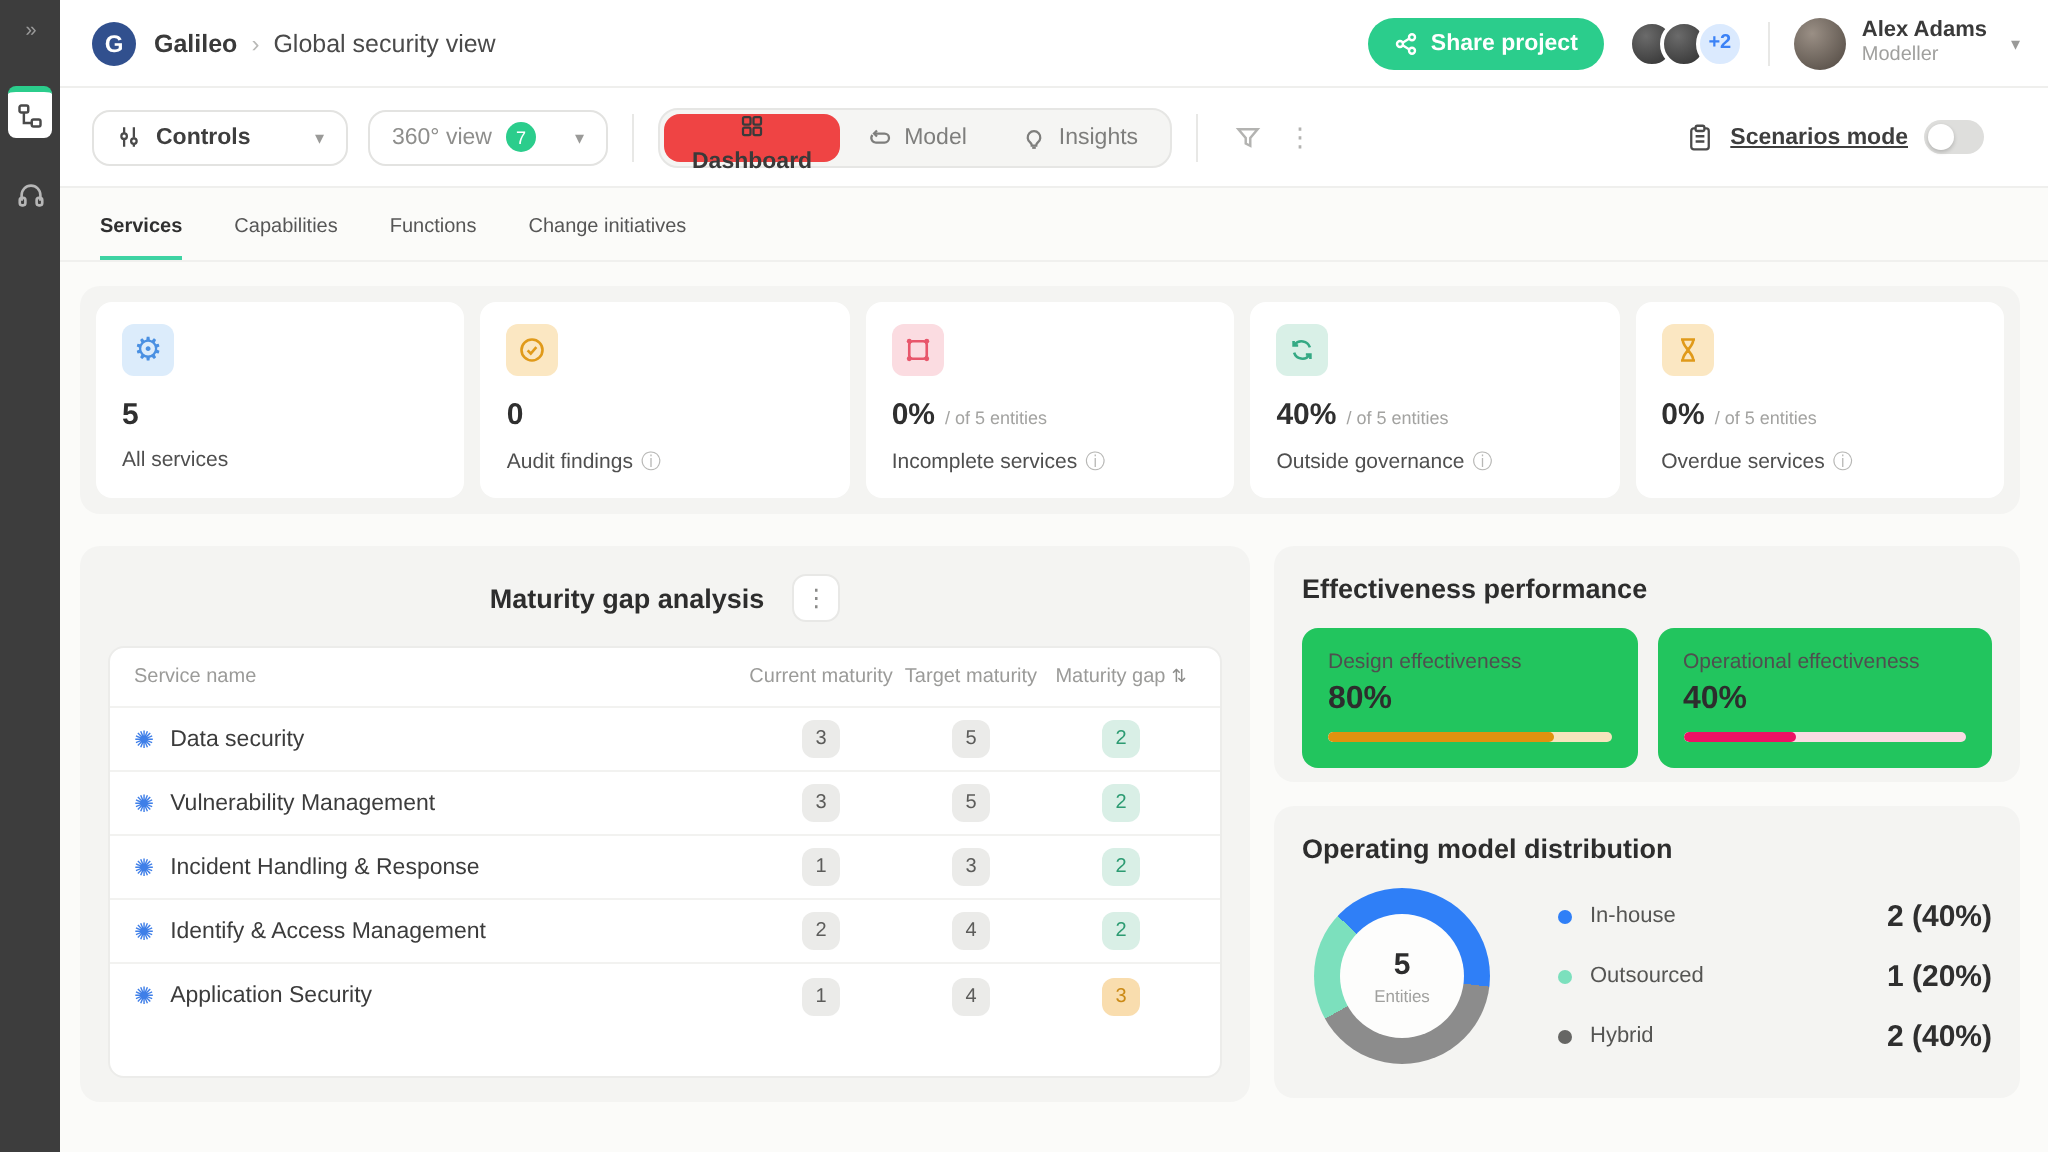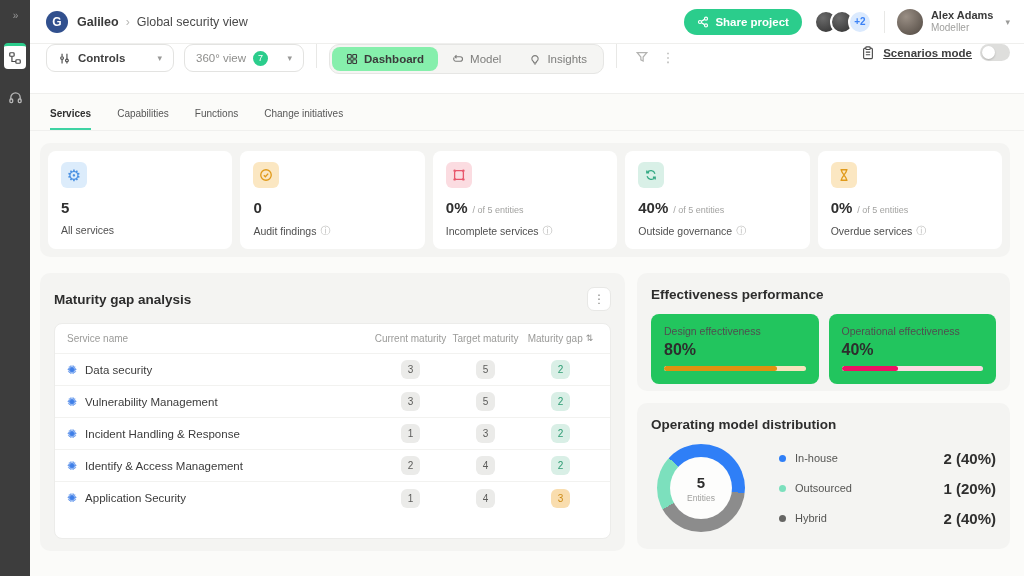--- a/index.html
+++ b/index.html
@@ -29,31 +29,31 @@
   .av + .av { margin-left:-8px; }
   .av-plus { width:24px; height:24px; border-radius:50%; background:#dbeafe; color:#3b82f6; font-size:10px; font-weight:bold; display:flex; align-items:center; justify-content:center; margin-left:-6px; border:2px solid #fff; }
   .hdr-div { width:1px; height:22px; background:#e8e8e6; margin:0 12px; }
   .user { display:flex; align-items:center; gap:8px; cursor:pointer; }
   .user .av-big { width:26px; height:26px; border-radius:50%; background:radial-gradient(circle at 35% 30%, #9a8f85, #4e463f); border:none; }
   .user-name { font-size:11px; font-weight:bold; color:#3a3a3a; line-height:1.2; }
   .user-role { font-size:10px; color:#a0a09e; line-height:1.2; }
   .chev { color:#9a9a98; font-size:9px; margin-left:4px; }
 
   
-  .tbar { height:50px; background:#fff; border-bottom:1px solid #efefed; display:flex; align-items:flex-start; padding:0 14px 0 16px; flex:none; }
+  .tbar { height:50px; background:#fff; border-bottom:1px solid #efefed; display:flex; align-items:center; padding:0 32px 0 16px; flex:none; }
   .pill-btn { height:28px; border:1px solid #e3e3e1; background:#fff; border-radius:9px; display:flex; align-items:center; padding:0 11px; gap:7px; font-size:11.5px; cursor:pointer; font-family:inherit; }
   .pill-btn .lbl-bold { font-weight:bold; color:#3e3e3e; }
   .pill-btn.controls { width:128px; }
   .pill-btn.view { width:120px; margin-left:10px; color:#8e8e8c; }
   .pill-btn .spacer { flex:1; }
   .badge-green { width:15px; height:15px; border-radius:50%; background:#2bcd8c; color:#fff; font-size:9px; display:flex; align-items:center; justify-content:center; }
   .v-div { width:1px; height:24px; background:#e8e8e6; margin:0 12px; }
   .seg { display:flex; align-items:center; background:#f5f5f3; border:1px solid #e6e6e4; border-radius:10px; height:30px; padding:2px; }
   .seg-item { height:24px; border-radius:8px; display:flex; align-items:center; gap:6px; padding:0 14px; font-size:11.5px; color:#7e7e7c; cursor:pointer; }
-  .seg-item.active { background:#86efac; color:#3a3a3a; font-weight:bold; }
+  .seg-item.active { background:#ef4444; color:#3a3a3a; font-weight:bold;flex-direction:column; }
   .icon-btn { width:26px; height:26px; border:none; background:transparent; color:#b3b3b1; display:flex; align-items:center; justify-content:center; cursor:pointer; font-size:13px; }
   .tbar-right { margin-left:auto; display:flex; align-items:center; gap:8px; }
   .scen-lbl { font-size:11.5px; font-weight:bold; color:#3e3e3e;text-decoration:underline; }
   .toggle { width:30px; height:17px; border-radius:9px; background:#dededc; position:relative; cursor:pointer; }
   .toggle .knob { width:13px; height:13px; border-radius:50%; background:#fff; position:absolute; top:2px; left:2px; box-shadow:0 1px 2px rgba(0,0,0,.2); }
 
   
   .etabs { display:flex; gap:26px; padding:14px 20px 0 20px; background:#fbfbf9; border-bottom:1px solid #f0f0ee; flex:none; }
   .etab { font-size:10px; color:#565656; padding-bottom:9px; cursor:pointer; border-bottom:2.5px solid transparent; }
   .etab.active { font-weight:bold; color:#2f2f2f; border-bottom-color:#3ed3a3; }
@@ -75,21 +75,21 @@
   .stat-suffix { font-size:9px; color:#a3a3a1; }
   .stat-lbl { font-size:10.5px; color:#4f4f4f; margin-top:8px; display:flex; align-items:center; gap:4px; }
   .info-ico { color:#b8b8b6; font-size:10px; }
 
   .cols { display:flex; gap:12px; }
   .col-left { width:585px; flex:none; }
   .col-right { flex:1; display:flex; flex-direction:column; gap:12px; min-width:0; }
 
   
   .maturity { padding:14px; height:278px; }
-  .panel-head { display:flex; align-items:center; justify-content:space-between; margin-bottom:12px;gap:14px; }
+  .panel-head { display:flex; align-items:center; justify-content:center; margin-bottom:12px;gap:14px; }
   .panel-title { font-size:13.5px; font-weight:bold; color:#2d2d2d; }
   .kebab-btn { width:24px; height:24px; background:#fff; border:1px solid #e8e8e6; border-radius:7px; color:#8a8a88; font-size:12px; cursor:pointer; }
   .table { background:#fff; border:1px solid #ececea; border-radius:8px; overflow:hidden; height:216px; }
   .trow { display:flex; align-items:center; height:32px; padding:0 12px; border-bottom:1px solid #f2f2f0; }
   .trow.head { color:#9b9b99; font-size:10px; height:30px; }
   .tc-name { flex:1; display:flex; align-items:center; gap:8px; min-width:0; }
   .tc { width:75px; display:flex; justify-content:center; align-items:flex-start; flex:none; }
   .svc-ico { color:#3f7fe8; font-size:12px; line-height:1; }
   .svc-name { font-size:11.5px; color:#3c3c3c; }
   .mbadge { min-width:19px; height:19px; border-radius:6px; background:#ebebe9; color:#5c5c5a; font-size:10px; display:flex; align-items:center; justify-content:center; padding:0 4px; }

